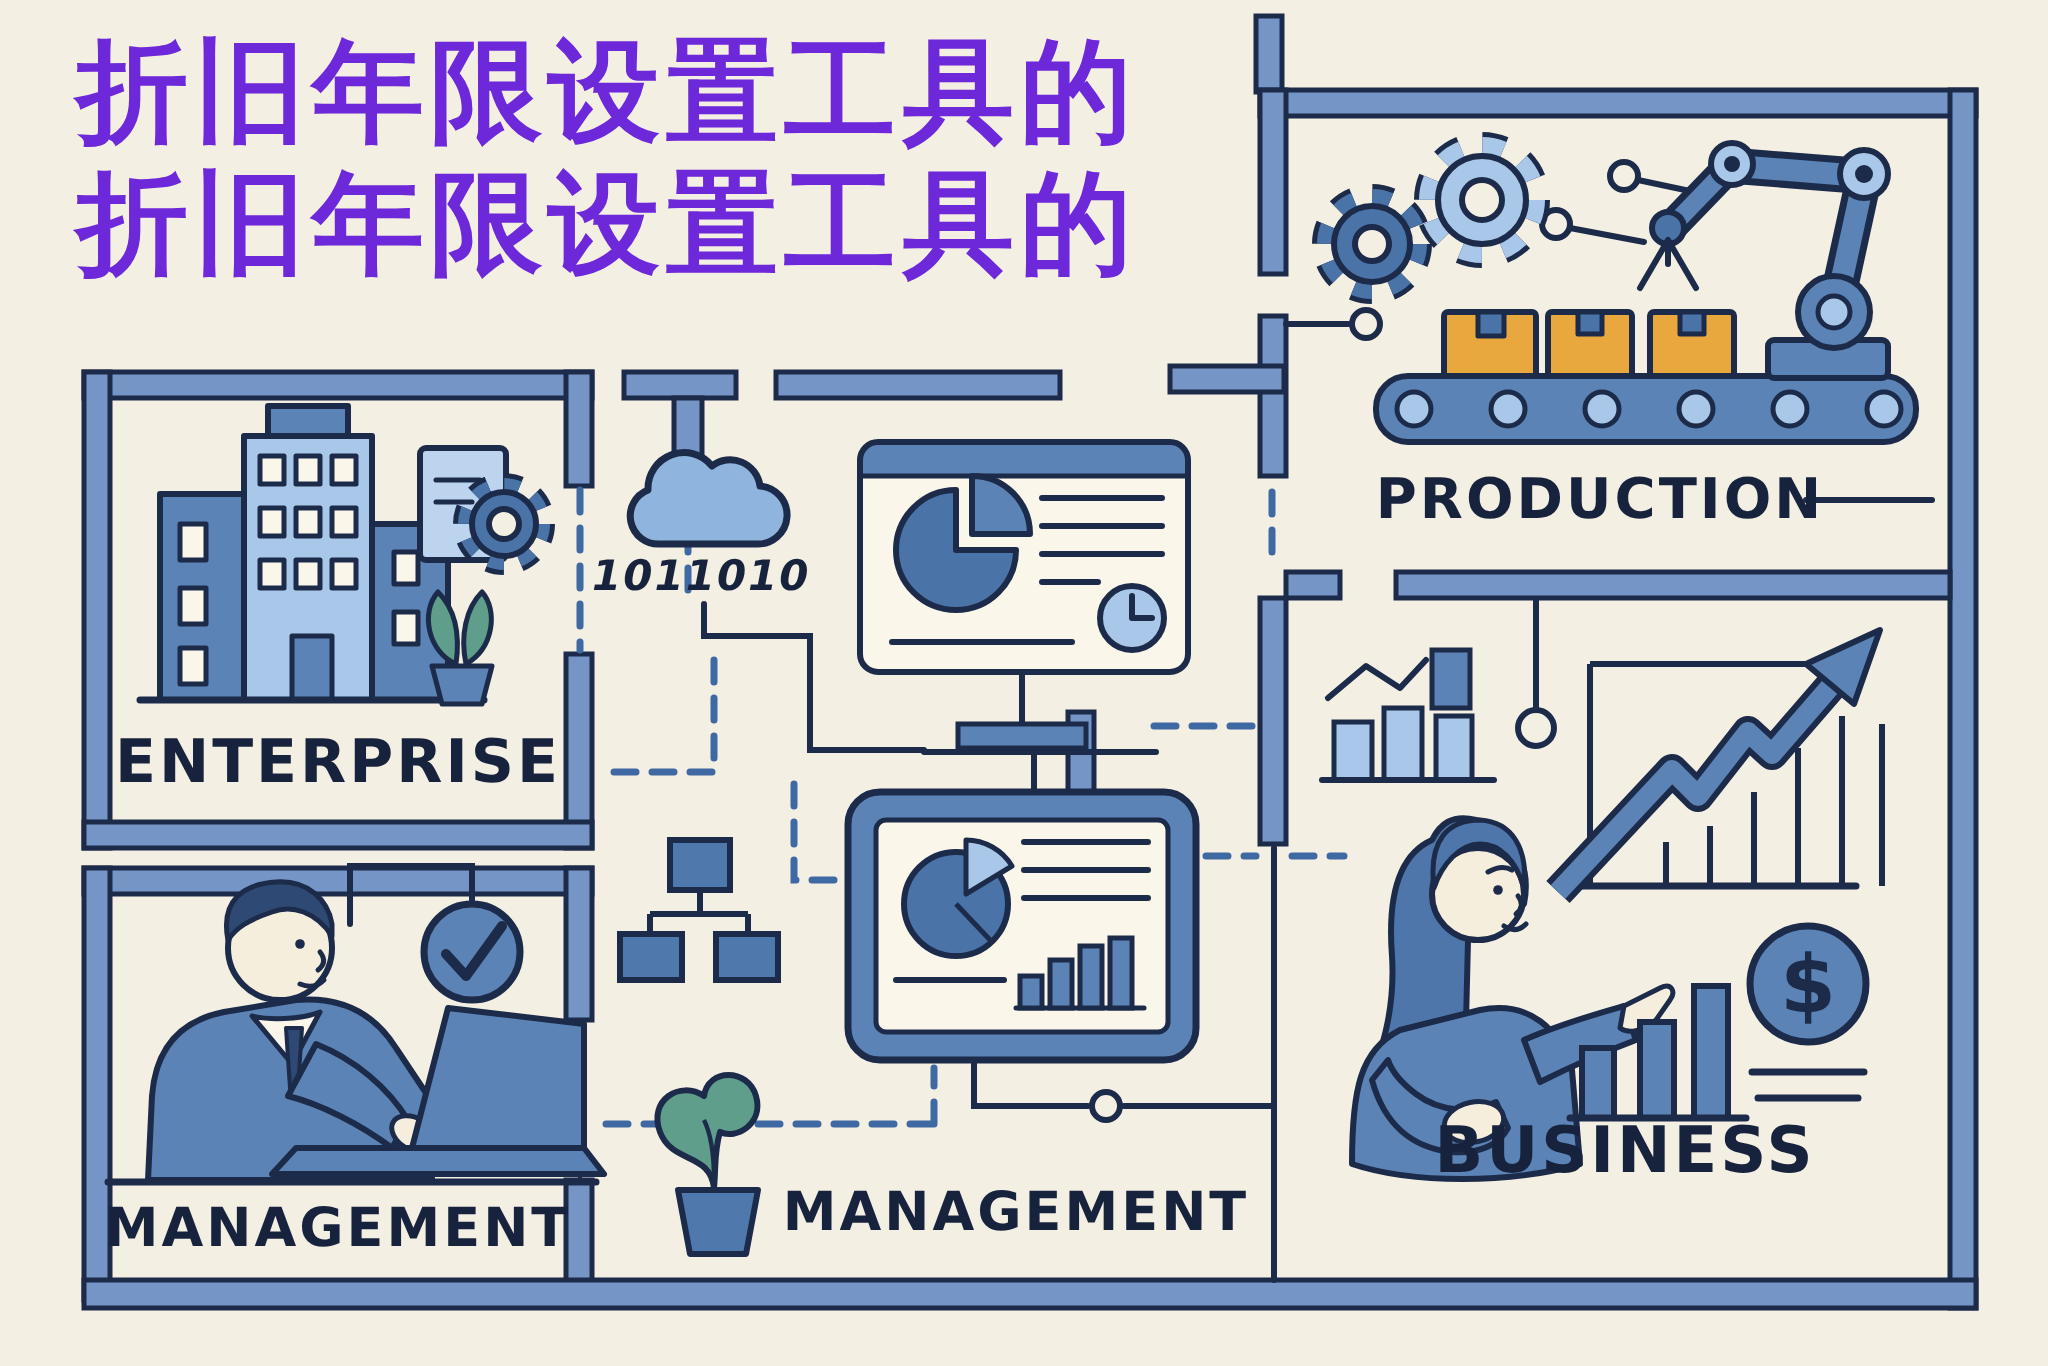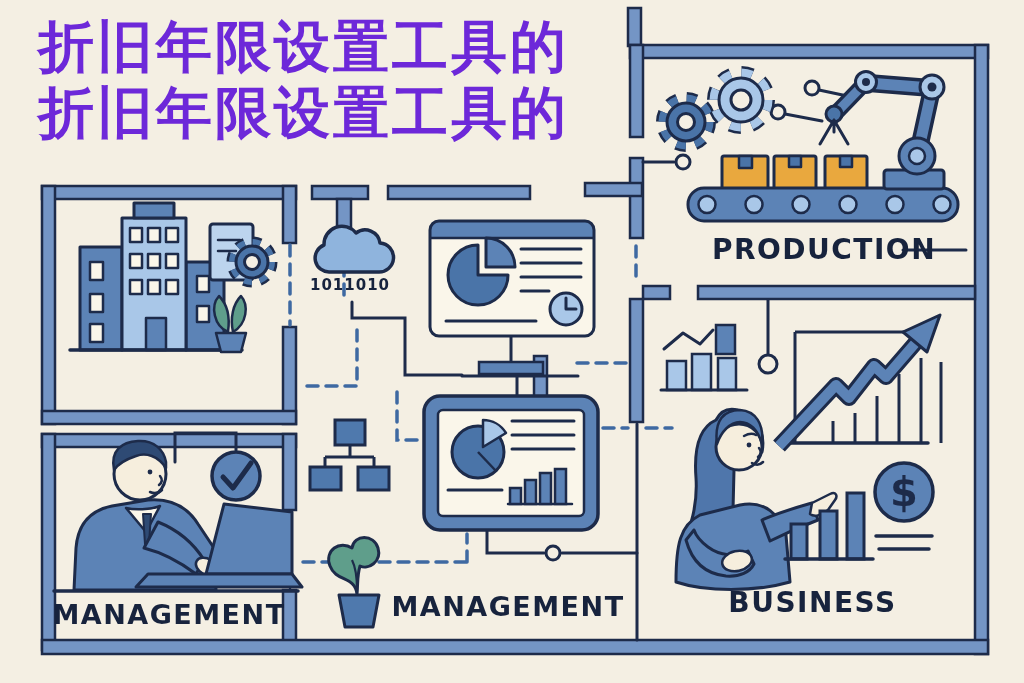--- a/index.html
+++ b/index.html
@@ -9,24 +9,24 @@
   }
   #artwork{position:absolute;left:0;top:0;width:1024px;height:683px;}
   .lbl{
     position:absolute;font-weight:bold;color:#17233d;text-align:center;
     letter-spacing:1.5px;font-family:"DejaVu Sans",sans-serif;white-space:nowrap;
   }
   #title{position:absolute;left:38px;top:14px;color:#6d28d9;font-weight:900;}
   #title .tline{font-size:56px;line-height:1.18;letter-spacing:3px;white-space:nowrap;}
   #lbl-enterprise{left:42px;top:364px;width:254px;font-size:30px;}
   #lbl-management-left{left:42px;top:599px;width:254px;font-size:27px;}
-  #lbl-production{left:634px;top:233px;width:332px;font-size:28px;padding-left:24px;}
+  #lbl-production{left:634px;top:233px;width:332px;font-size:28px;}
   #lbl-management-center{left:388px;top:591px;width:240px;font-size:27px;}
-  #lbl-business{left:705px;top:586px;width:215px;font-size:28px;}
-  #lbl-binary{left:296px;top:276px;width:108px;font-size:15px;letter-spacing:1px;}
+  #lbl-business{left:705px;top:556px;width:215px;font-size:32px;}
+  #lbl-binary{left:296px;top:276px;width:108px;font-size:21px;letter-spacing:1px;font-style:italic;}
 </style>
 </head>
 <body>
 
 <div id="canvas">
 
 <svg id="artwork" viewBox="0 0 1024 683" xmlns="http://www.w3.org/2000/svg">
 
   <g fill="#7495c5" stroke="#1d2b4a" stroke-width="2.5">
     <rect x="628" y="8" width="13" height="38"></rect>
@@ -310,19 +310,20 @@
     <path d="M876 536 H932 M879 549 H929" stroke="#1d2b4a" stroke-width="3.5" stroke-linecap="round" fill="none"></path>
   </g>
 
 </svg>
 
   <div id="title">
     <div class="tline">折旧年限设置工具的</div>
     <div class="tline">折旧年限设置工具的</div>
   </div>
 
+  <div class="lbl" id="lbl-enterprise">ENTERPRISE</div>
   <div class="lbl" id="lbl-management-left">MANAGEMENT</div>
   <div class="lbl" id="lbl-production">PRODUCTION</div>
   <div class="lbl" id="lbl-management-center">MANAGEMENT</div>
   <div class="lbl" id="lbl-business">BUSINESS</div>
   <div class="lbl" id="lbl-binary">1011010</div>
 
 </div>
 
 </body></html>

